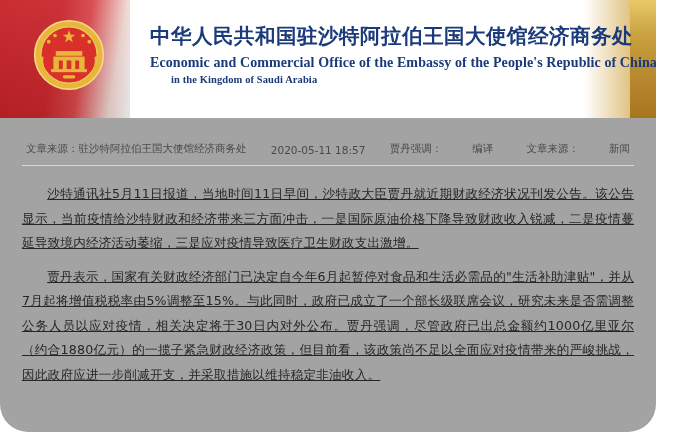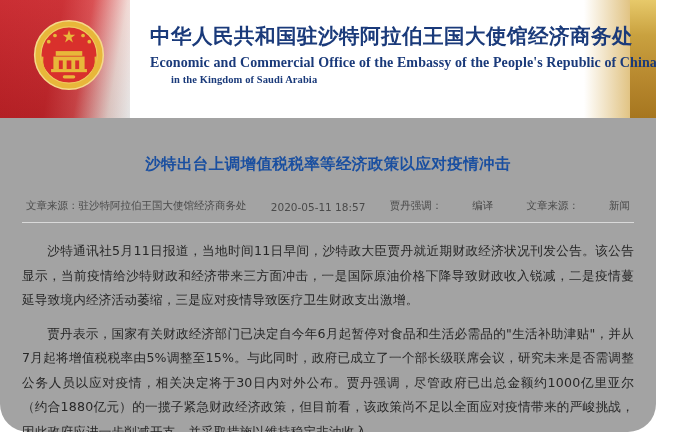--- a/index.html
+++ b/index.html
@@ -141,20 +141,21 @@
     font-size: 12.6px;
     line-height: 1.95;
     color: #262626;
     font-family: "DejaVu Sans", "Liberation Sans", sans-serif;
     text-align: justify;
     letter-spacing: 0.2px;
   }
   .body-text p {
     margin: 0 0 9px 0;
     text-indent: 2em;
+    text-decoration: underline;
   }
 </style>
 </head>
 <body>
 
 <div class="page">
 
   <div class="header">
     <div class="header-left-band"></div>
     <div class="header-right-band"></div>
@@ -184,21 +185,20 @@
 
     <div class="header-titles">
       <div class="title-cn">中华人民共和国驻沙特阿拉伯王国大使馆经济商务处</div>
       <div class="title-en1">Economic and Commercial Office of the Embassy of the People's Republic of China</div>
       <div class="title-en2">in the Kingdom of Saudi Arabia</div>
     </div>
 
   </div>
 
   <div class="article">
-    <div class="article-title">沙特出台上调增值税税率等经济政策以应对疫情冲击</div>
 
     <div class="meta-row">
       <div class="meta-left">
         <span>文章来源：</span><span>驻沙特阿拉伯王国大使馆经济商务处</span>
       </div>
       <div class="meta-center">2020-05-11 18:57</div>
       <div class="meta-right">
         <span><span>贾丹强调：</span><span>编译</span></span>
         <span><span>文章来源：</span><span>新闻</span></span>
       </div>

